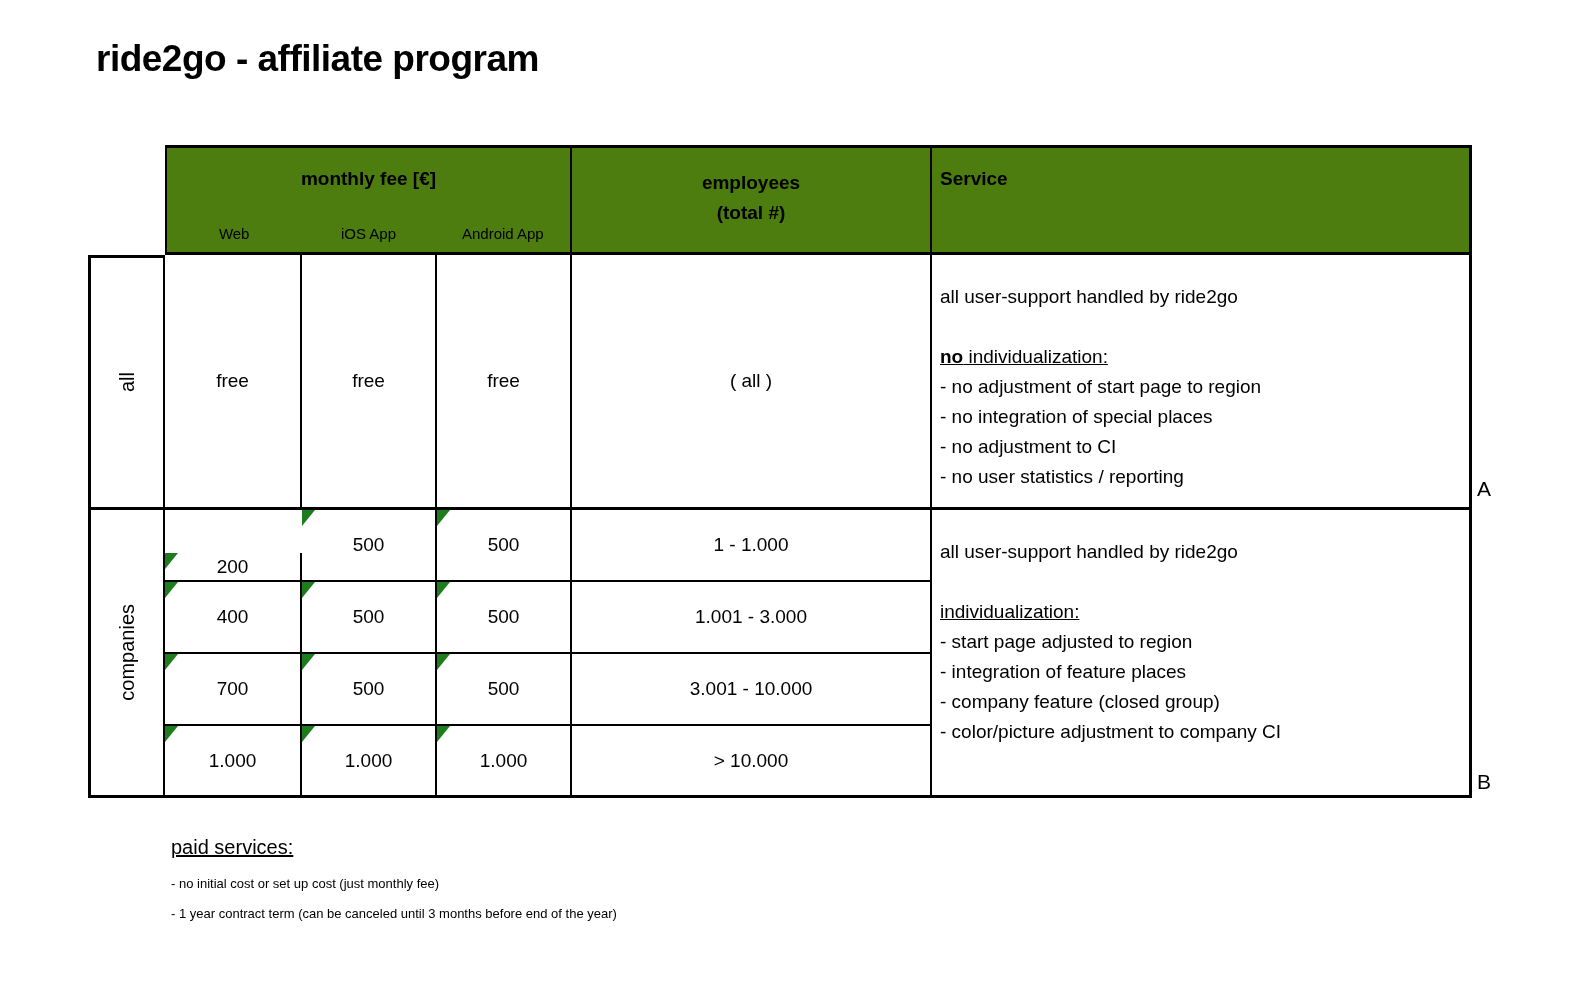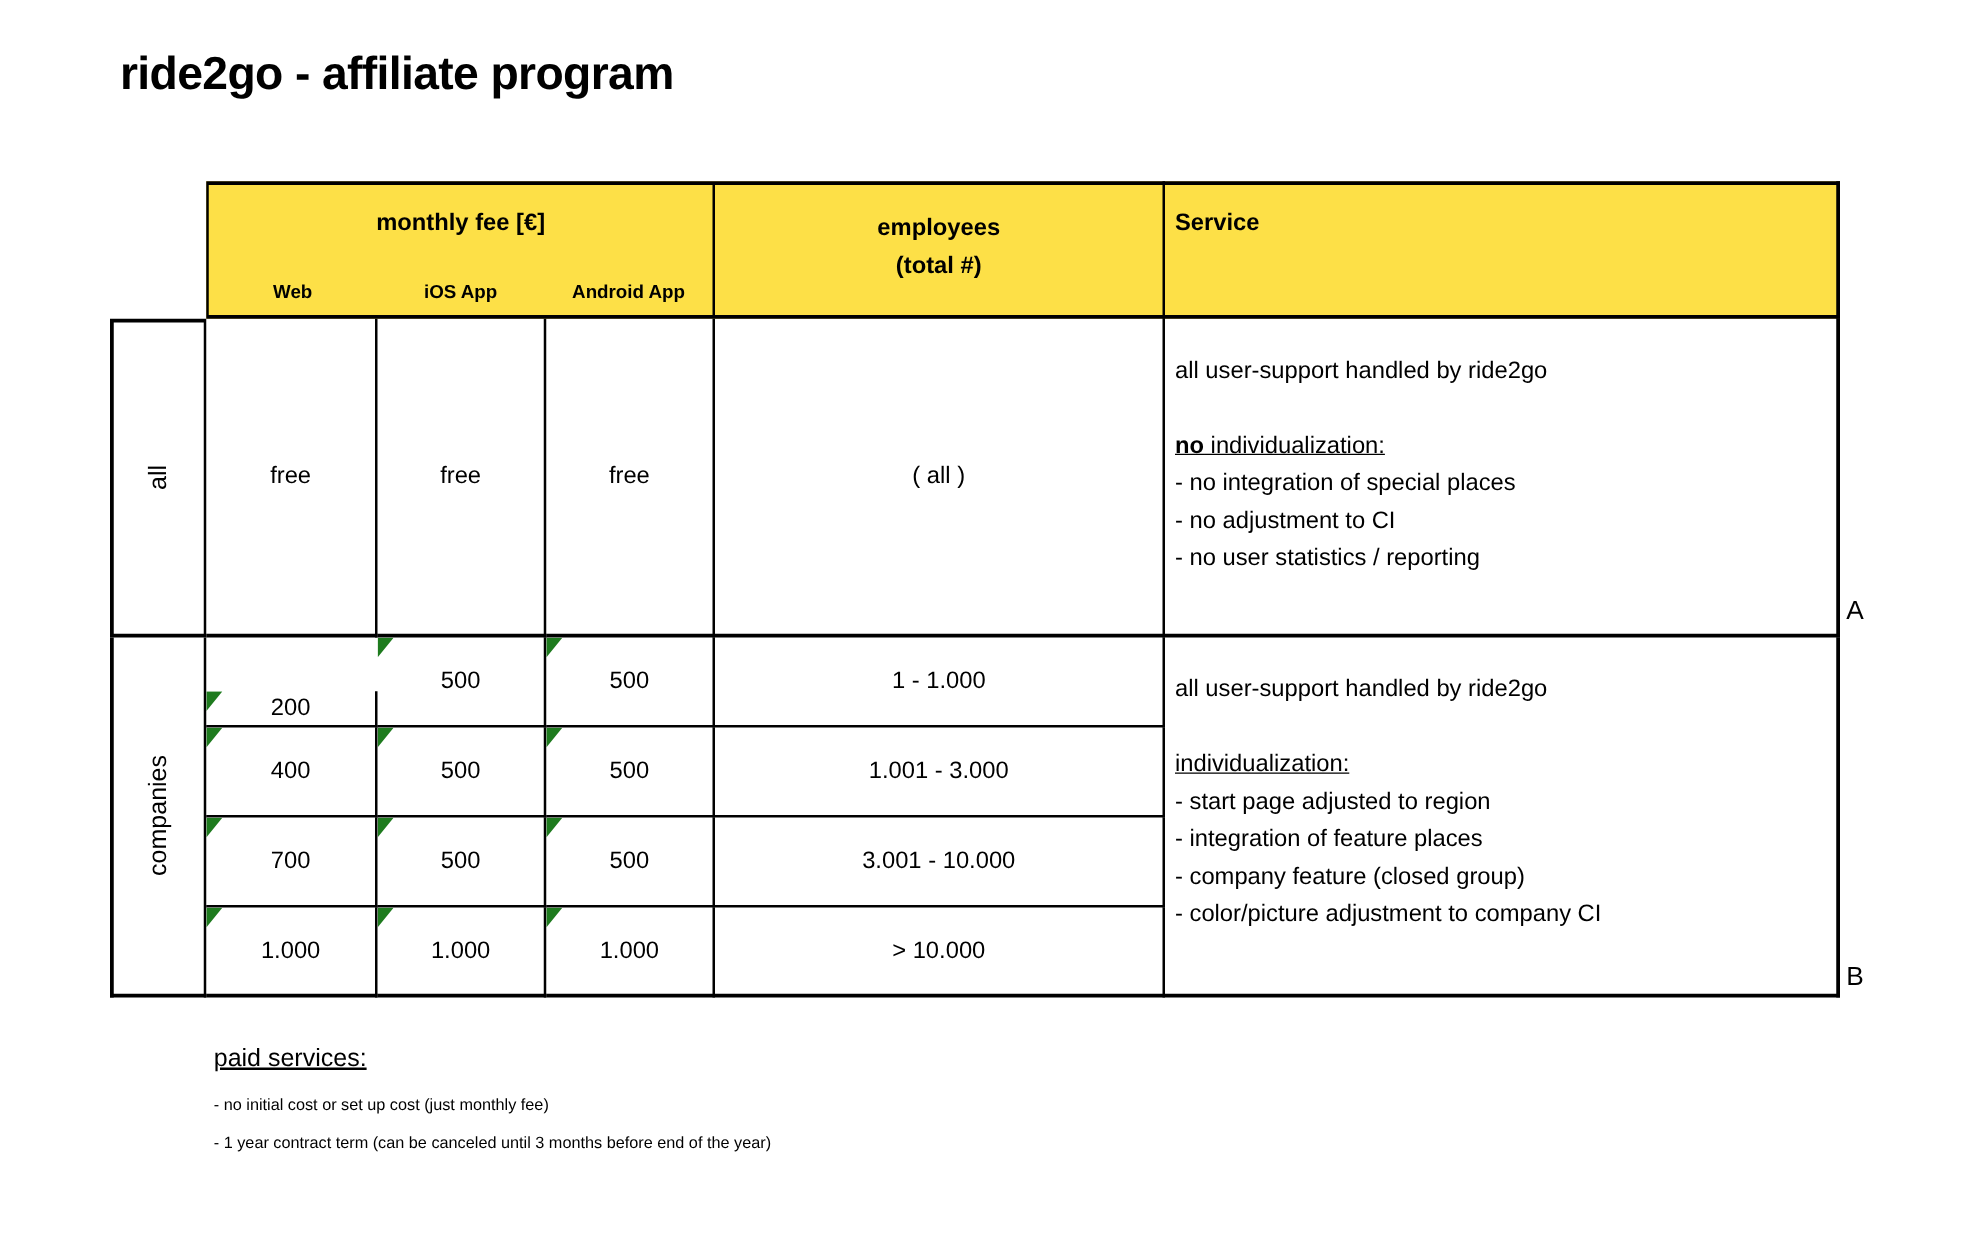--- a/index.html
+++ b/index.html
@@ -13,28 +13,28 @@
     font-size:37px;font-weight:bold;letter-spacing:-0.5px;
   }
   
   .sheet{
     position:absolute;left:88px;top:145px;
     display:grid;
     grid-template-columns:77px 137px 135px 135px 360px 540px;
     grid-template-rows:110px 255px 72px 72px 72px 72px;
   }
   .cell{box-sizing:border-box;position:relative;}
-  .hdr{background:#fde047;}
+  .hdr{background:#4d7c0f;}
   
   .h-fee{grid-column:2/5;grid-row:1;border:solid #000;border-width:3px 2px 3px 2px;}
   .h-emp{grid-column:5;grid-row:1;border:solid #000;border-width:3px 2px 3px 0;}
   .h-svc{grid-column:6;grid-row:1;border:solid #000;border-width:3px 3px 3px 0;}
   .h-fee-title{margin-top:20px;text-align:center;font-weight:bold;font-size:19px;}
   .h-sub-row{position:absolute;bottom:10px;left:0;display:flex;width:100%;}
-  .h-sub{font-weight:bold;font-size:15px;text-align:center;}
+  .h-sub{font-weight:normal;font-size:15px;text-align:center;}
   .h-sub.w1{width:135px;} .h-sub.w2{width:135px;} .h-sub.w3{width:135px;}
   .h-emp-line{ text-align:center;font-weight:bold;font-size:19px;line-height:30px;}
   .h-emp{padding-top:20px;}
   .h-svc{padding:20px 16px 0 8px;font-weight:bold;font-size:19px;}
   
   .lab-all{grid-column:1;grid-row:2;border:solid #000;border-width:3px 2px 3px 3px;
            display:flex;align-items:center;justify-content:center;}
   .lab-comp{grid-column:1;grid-row:3/7;border:solid #000;border-width:0 2px 3px 3px;
             display:flex;align-items:center;justify-content:center;}
   .vlabel{writing-mode:vertical-rl;transform:rotate(180deg);font-size:20px;}
@@ -86,20 +86,21 @@
   <div class="cell lab-all">
     <span class="vlabel">all</span>
   </div>
   <div class="cell val rA" style="grid-column:2;grid-row:2;">free</div>
   <div class="cell val rA" style="grid-column:3;grid-row:2;">free</div>
   <div class="cell val rA" style="grid-column:4;grid-row:2;">free</div>
   <div class="cell val rA" style="grid-column:5;grid-row:2;">( all )</div>
   <div class="cell svc svcA">
     <div>all user-support handled by ride2go</div>
     <div class="svc-heading"><span class="b">no</span><span> individualization:</span></div>
+    <div>- no adjustment of start page to region</div>
     <div>- no integration of special places</div>
     <div>- no adjustment to CI</div>
     <div>- no user statistics / reporting</div>
   </div>
 
   <div class="cell lab-comp">
     <span class="vlabel">companies</span>
   </div>
 
   <div class="cell val rB" style="grid-column:2;grid-row:3;margin-top:43px;">

